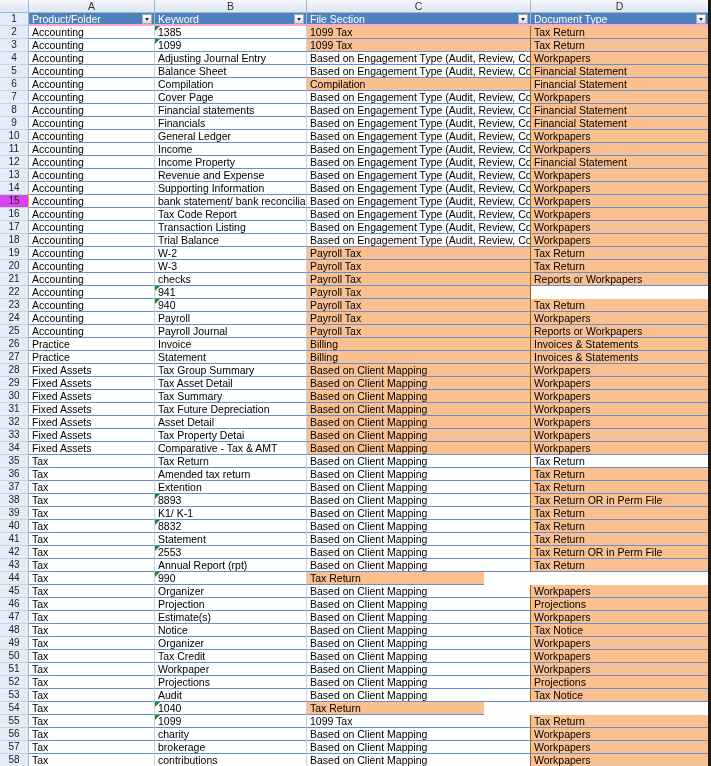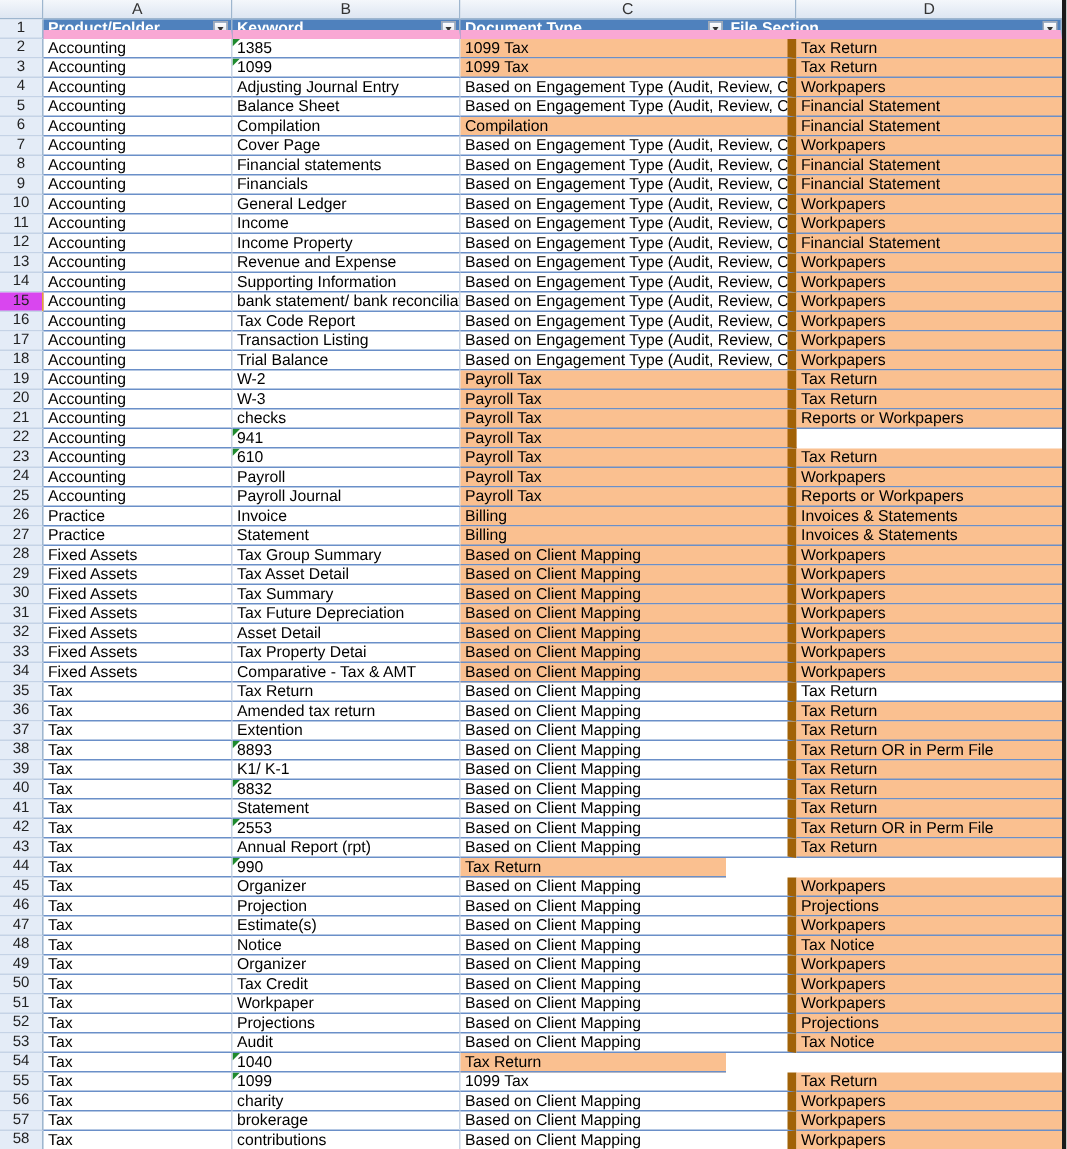--- a/index.html
+++ b/index.html
@@ -4,48 +4,48 @@
 <style>
   html, body { margin:0; padding:0; background:#ffffff; }
   body { width:711px; height:766px; overflow:hidden; position:relative; font-family:"Liberation Sans", "DejaVu Sans", sans-serif; }
   .sheet { position:absolute; left:0; top:0; width:708px; border-right:3px solid #1a1a1a; }
   .row { display:flex; height:13px; line-height:12px; font-size:10.5px; box-sizing:border-box; }
   .cell { box-sizing:border-box; height:13px; border-bottom:1px solid #6a8fc8; overflow:hidden; white-space:nowrap; padding-left:3px; color:#000; position:relative; }
   .rn { width:29px; background:#e4ecf7; color:#222; text-align:center; padding-left:0; border-right:1px solid #9eb6ce; border-bottom:1px solid #c5d3e6; font-size:10px; }
   .rn.sel { background:#d946ef; border-right-color:#e0a830; }
   .cA { width:126px; border-right:1px solid #c8d4e4; }
   .cB { width:152px; border-right:1px solid #c8d4e4; }
-  .cC { width:224px; border-right:6px solid #a16207; }
+  .cC { width:224px; border-right:1px solid #a16207; }
   .cD { width:177px; }
   .orange { background:#fac090; }
   .colhdr .cell { background:linear-gradient(#f4f7fb,#dde6f2); border-bottom:1px solid #9eb6ce; border-right:1px solid #9eb6ce; text-align:center; padding-left:0; color:#333; font-size:10.5px; }
   .colhdr .rn { background:linear-gradient(#f4f7fb,#dde6f2); }
-  .hdr .cell { background:#4f81bd; color:#fff; font-weight:bold; border-right:1px solid #9eb6ce; border-bottom:6px solid #f9a8d4; }
+  .hdr .cell { background:#4f81bd; color:#fff; font-weight:normal; border-right:1px solid #9eb6ce; border-bottom:2px solid #f9a8d4; }
   .hdr .rn { background:#e4ecf7; color:#222; font-weight:normal; border-bottom:1px solid #c5d3e6; }
   .filter { position:absolute; right:2px; top:1px; width:10px; height:10px; background:linear-gradient(#ffffff,#d9dfe8); border:1px solid #a0aab8; box-sizing:border-box; }
   .filter::after { content:""; position:absolute; left:2px; top:3px; border-left:2.5px solid transparent; border-right:2.5px solid transparent; border-top:3px solid #333; }
   .tri { position:absolute; left:0; top:0; width:0; height:0; border-top:5px solid #1e8a2e; border-right:5px solid transparent; }
 </style>
 </head>
 <body>
 
 <div class="sheet">
   <div class="row colhdr">
     <div class="cell rn"></div>
     <div class="cell cA">A</div>
     <div class="cell cB">B</div>
     <div class="cell cC">C</div>
     <div class="cell cD" style="border-right:none">D</div>
   </div>
   <div class="row hdr">
     <div class="cell rn">1</div>
     <div class="cell cA"><span>Product/Folder</span><span class="filter"></span></div>
     <div class="cell cB"><span>Keyword</span><span class="filter"></span></div>
+    <div class="cell cC"><span>File Section</span><span class="filter"></span></div>
     <div class="cell cD" style="border-right:none"><span>Document Type</span><span class="filter"></span></div>
-    <div class="cell cC"><span>File Section</span><span class="filter"></span></div>
   </div>
   <div id="body-rows">
       <div class="row">
         <div class="cell rn"><span>2</span></div>
         <div class="cell cA"><span>Accounting</span></div>
         <div class="cell cB"><span>1385</span><span class="tri"></span></div>
         <div class="cell cC orange"><span>1099 Tax</span></div>
         <div class="cell cD orange"><span>Tax Return</span></div>
       </div>
       <div class="row">
@@ -183,21 +183,21 @@
       </div>
       <div class="row">
         <div class="cell rn"><span>22</span></div>
         <div class="cell cA"><span>Accounting</span></div>
         <div class="cell cB"><span>941</span><span class="tri"></span></div>
         <div class="cell cC orange"><span>Payroll Tax</span></div>
       </div>
       <div class="row">
         <div class="cell rn"><span>23</span></div>
         <div class="cell cA"><span>Accounting</span></div>
-        <div class="cell cB"><span>610</span><span class="tri"></span></div>
+        <div class="cell cB"><span>940</span><span class="tri"></span></div>
         <div class="cell cC orange"><span>Payroll Tax</span></div>
         <div class="cell cD orange"><span>Tax Return</span></div>
       </div>
       <div class="row">
         <div class="cell rn"><span>24</span></div>
         <div class="cell cA"><span>Accounting</span></div>
         <div class="cell cB"><span>Payroll</span></div>
         <div class="cell cC orange"><span>Payroll Tax</span></div>
         <div class="cell cD orange"><span>Workpapers</span></div>
       </div>

